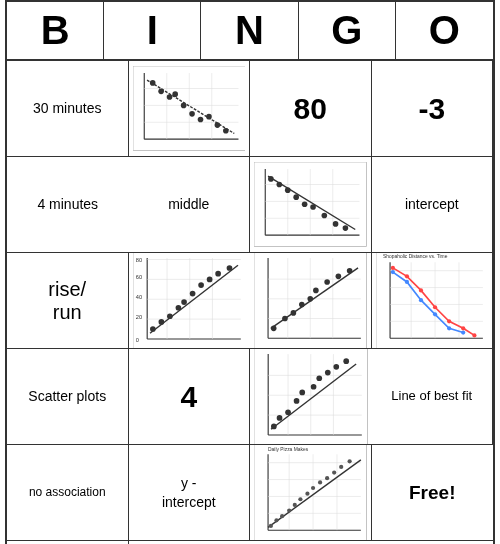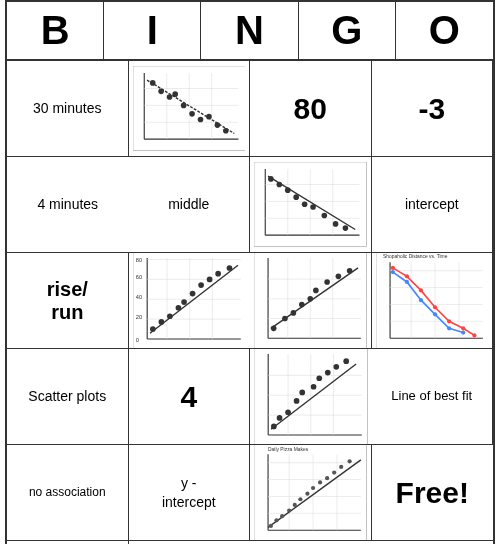--- a/index.html
+++ b/index.html
@@ -52,28 +52,28 @@
     .cell-text {
       font-size: 14px;
       line-height: 1.3;
     }
     .cell-text-large {
       font-size: 30px;
       font-weight: bold;
     }
     .cell-text-medium {
       font-size: 20px;
-      font-weight: bold;
+      font-weight: normal;
     }
     .cell-text-small {
       font-size: 12px;
       line-height: 1.3;
     }
     .free-cell {
-      font-size: 30px;
+      font-size: 19px;
       font-weight: bold;
     }
   </style>
 </head>
 <body>
 
 <div class="bingo-card">
   <div class="bingo-header">
     <div class="bingo-header-cell">B</div>
     <div class="bingo-header-cell">I</div>

